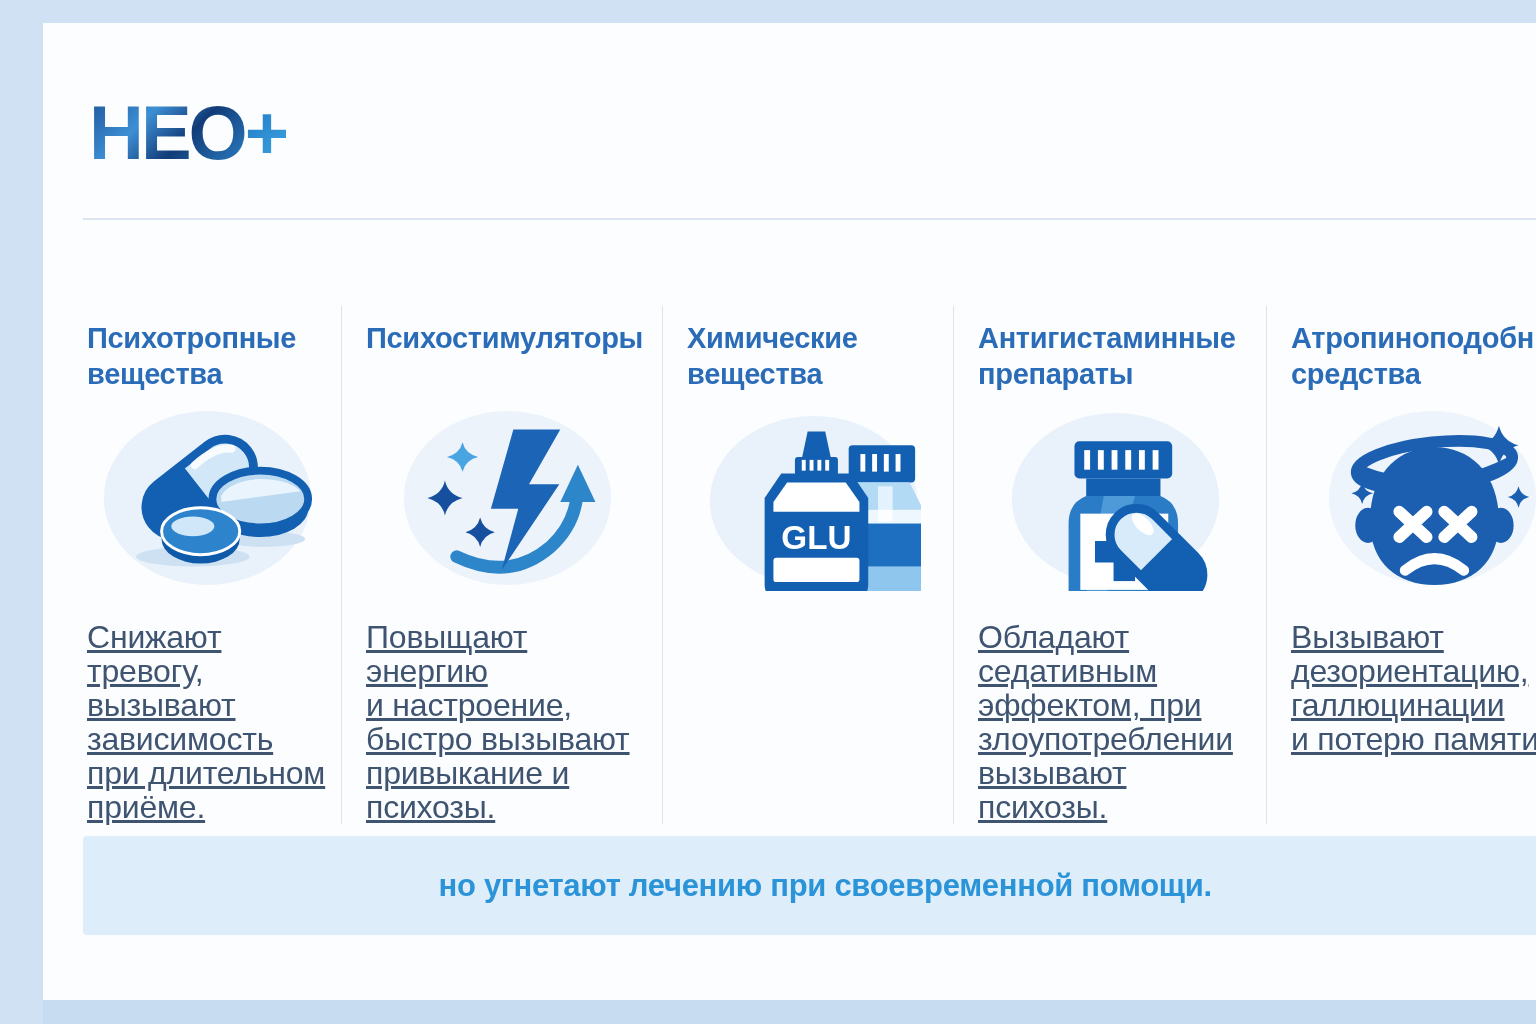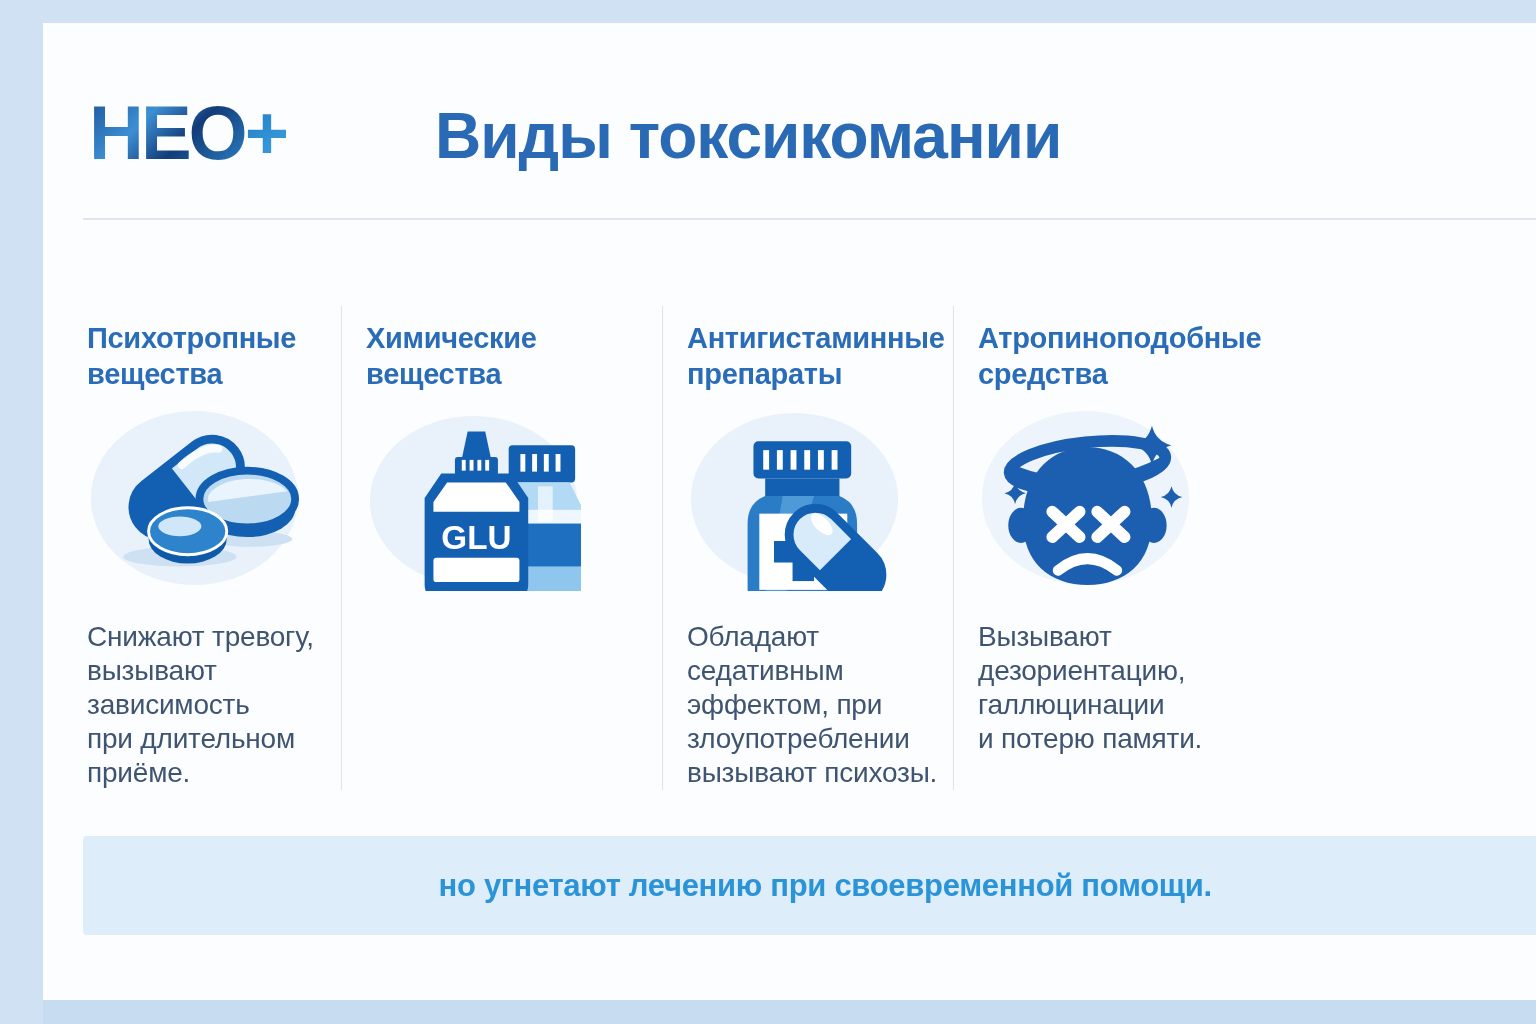--- a/index.html
+++ b/index.html
@@ -19,41 +19,40 @@
 
   .header-divider{position:absolute;left:40px;top:195px;width:1476px;height:2px;background:#dde6f0;}
 
   .columns{position:absolute;left:0;top:283px;width:1536px;height:462px;
     display:grid;grid-template-columns:299px 321px 291px 313px 1fr;}
   .col{border-right:1px solid #dbe3ee;padding:14px 14px 0 24px;box-sizing:border-box;}
   .col:first-child{padding-left:44px;}
   .col:last-child{border-right:none;}
   .col-heading{height:86px;font-size:29px;line-height:36px;font-weight:700;color:#2b6cb8;
     letter-spacing:-0.3px;white-space:pre-line;}
-  .icon-wrap{height:190px;display:flex;align-items:flex-start;margin-bottom:24px;}
-  .col-desc{font-size:28px;line-height:34px;color:#3f5471;white-space:pre-line;letter-spacing:-0.2px;}
+  .icon-wrap{height:190px;display:flex;justify-content:center;align-items:flex-start;margin-bottom:24px;}
+  .col-desc{font-size:32px;line-height:34px;color:#3f5471;white-space:pre-line;letter-spacing:-0.2px;text-decoration:underline;}
 
   .banner{position:absolute;left:40px;top:813px;width:1476px;height:99px;background:#ddedf9;
     border-radius:4px;display:flex;align-items:center;justify-content:center;
     font-size:31px;font-weight:700;letter-spacing:-0.3px;}
   .banner .em{color:#21508e;}
   .banner .rest{color:#2b93d8;white-space:pre;}
 </style>
 </head>
 <body>
 
 <div class="page">
   <div class="strip-top"></div>
   <div class="content">
 
     <div class="logo">
       <span class="neo">НЕО</span><span class="plus">+</span>
     </div>
 
-    <div class="page-title">Виды токсикомании</div>
 
     <div class="header-divider"></div>
 
     <div class="columns">
 
       <div class="col">
         <div class="col-heading">Психотропные
 вещества</div>
         <div class="icon-wrap">
           <svg width="215" height="185" viewBox="0 0 220 185">
@@ -72,20 +71,38 @@
             <ellipse cx="103" cy="126" rx="40" ry="24" fill="#2d83cc" stroke="#ffffff" stroke-width="3"></ellipse>
             <ellipse cx="95" cy="121" rx="22" ry="10" fill="#cfe7f8"></ellipse>
           </svg>
         </div>
         <div class="col-desc">Снижают тревогу,
 вызывают зависимость
 при длительном
 приёме.</div>
       </div>
 
+      <div class="col">
+        <div class="col-heading">Психостимуляторы</div>
+        <div class="icon-wrap">
+          <svg width="215" height="185" viewBox="0 0 220 185">
+            <ellipse cx="110" cy="92" rx="106" ry="89" fill="#ecf3fb"></ellipse>
+            <path d="M58 152 Q112 178 154 142 Q178 120 181 90" fill="none" stroke="#2d86ca" stroke-width="13" stroke-linecap="round"></path>
+            <path d="M164 96 L200 96 L182 58 Z" fill="#2d86ca"></path>
+            <path d="M116 22 L164 22 L132 78 L163 78 L104 166 L121 103 L93 103 Z" fill="#1c64b6"></path>
+            <path d="M64 35 Q67 47 80 50 Q67 53 64 65 Q61 53 48 50 Q61 47 64 35 Z" fill="#49a5e2"></path>
+            <path d="M46 74 Q49 88 64 92 Q49 96 46 110 Q43 96 28 92 Q43 88 46 74 Z" fill="#164f9e"></path>
+            <path d="M82 112 Q85 124 97 127 Q85 130 82 142 Q79 130 67 127 Q79 124 82 112 Z" fill="#164f9e"></path>
+          </svg>
+        </div>
+        <div class="col-desc">Повыщают энергию
+и настроение,
+быстро вызывают
+привыкание и психозы.</div>
+      </div>
 
       <div class="col">
         <div class="col-heading">Химические
 вещества</div>
         <div class="icon-wrap">
           <svg width="215" height="185" viewBox="0 0 220 185">
             <ellipse cx="110" cy="95" rx="106" ry="87" fill="#e9f1fb"></ellipse>
 
             <rect x="146" y="38" width="68" height="38" rx="4" fill="#1360b2"></rect>
             <rect x="158" y="47" width="5" height="18" fill="#ffffff"></rect>

